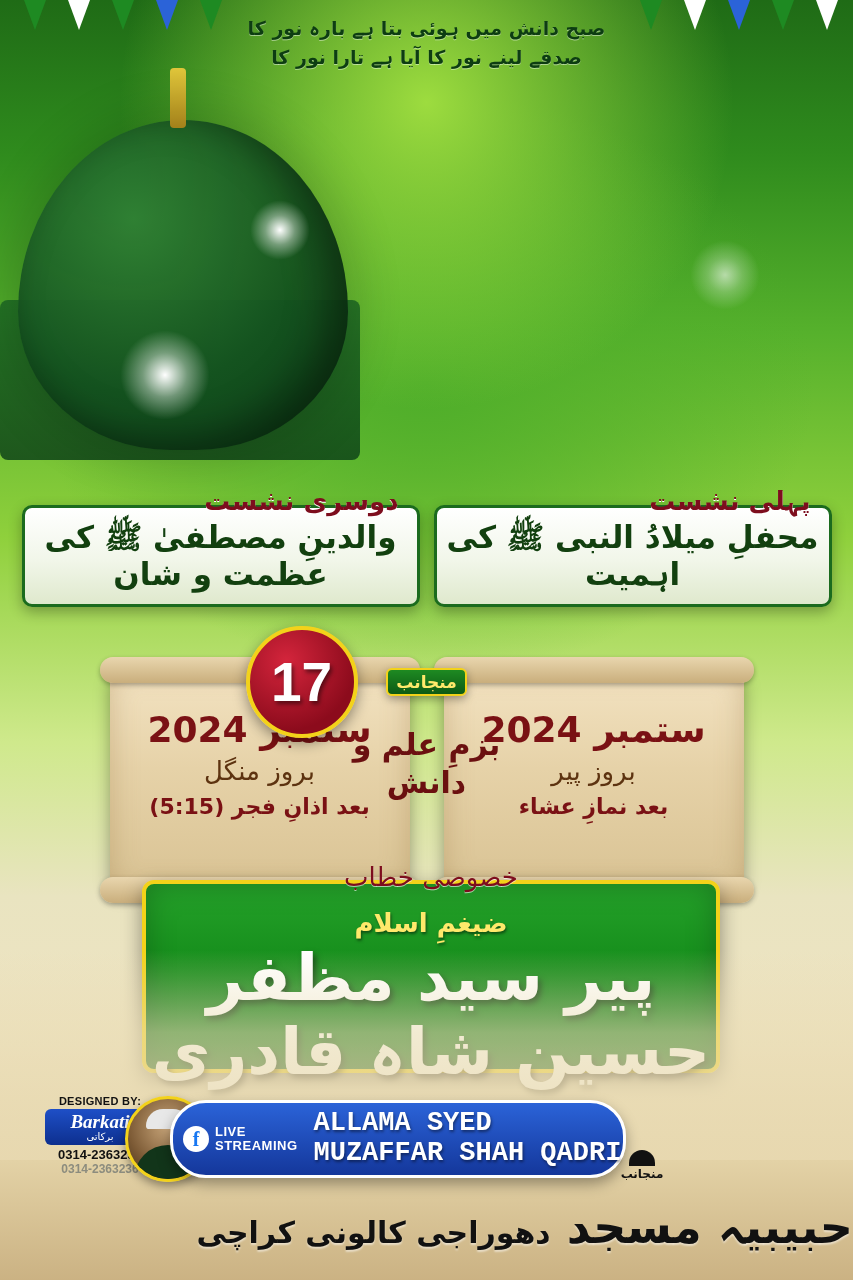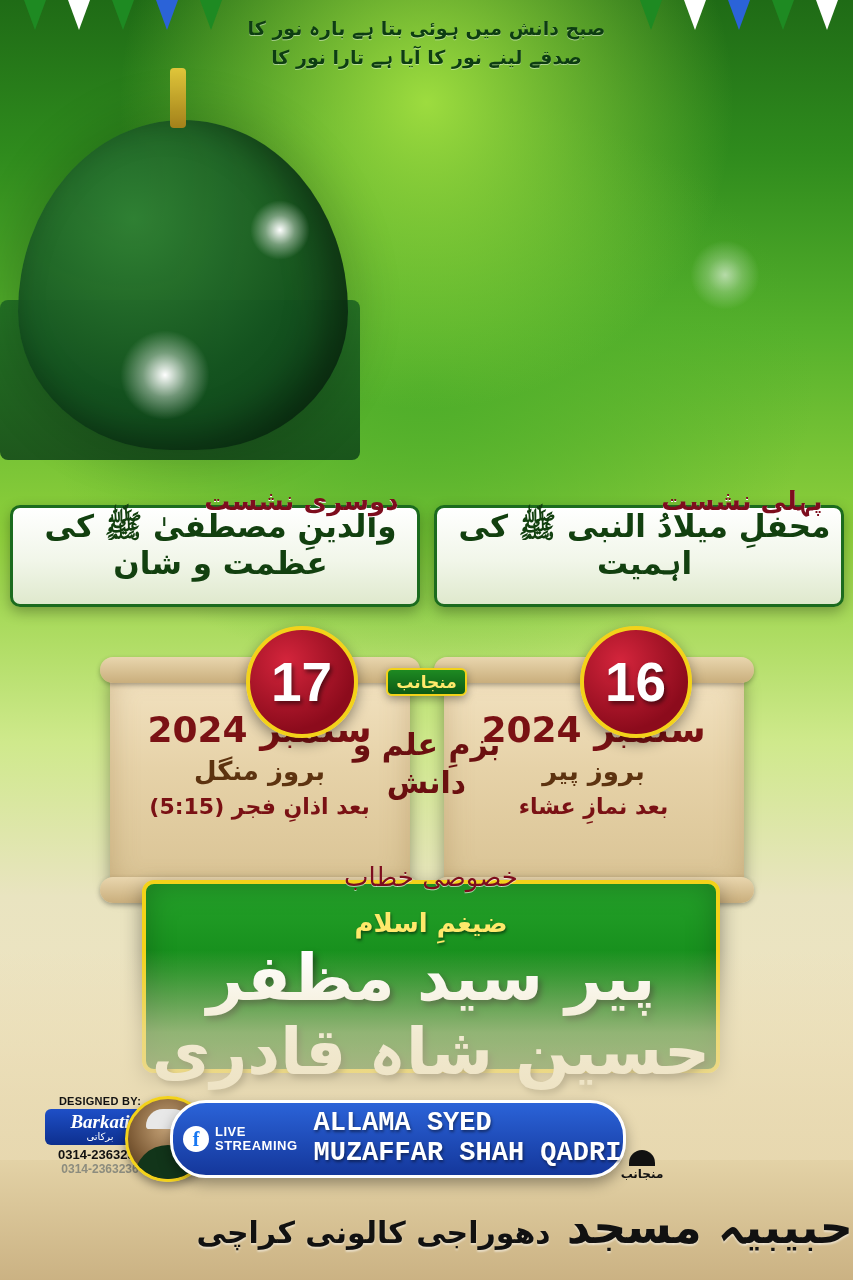--- a/index.html
+++ b/index.html
@@ -80,21 +80,21 @@
   
   .sessions{
     position:absolute;top:505px;left:0;width:853px;
     display:flex;flex-direction:row-reverse;justify-content:center;gap:14px;
   }
   .session{
     width:392px;height:96px;position:relative;
     background:linear-gradient(180deg,#ffffff 0%,#f1f6e9 55%,#dfe9cd 100%);
     border:3px solid #1b6b1e;border-radius:10px;
     box-shadow:0 5px 14px rgba(0,0,0,.3);
-    display:flex;align-items:flex-start;justify-content:center;padding-left:12px;
+    display:flex;align-items:center;justify-content:center;
   }
   .session-label{
     position:absolute;top:-22px;right:18px;
     font-family:"DejaVu Sans", sans-serif;font-size:26px;font-weight:bold;
     color:#7d0d1d;direction:rtl;text-shadow:0 1px 0 #fff;
   }
   .session-text{
     font-family:"DejaVu Sans", sans-serif;direction:rtl;
     font-size:31px;font-weight:bold;color:#12400f;text-align:center;line-height:1.2;
   }
@@ -126,21 +126,21 @@
     font-family:"Liberation Sans", sans-serif;
     text-shadow:2px 3px 4px rgba(0,0,0,.5);
     z-index:3;
   }
   .scroll-body{
     position:absolute;inset:14px 12px 12px 12px;
     direction:rtl;text-align:center;color:#6b1010;
     font-family:"DejaVu Sans", sans-serif;
   }
   .scroll-date{font-size:36px;font-weight:bold;line-height:1.1;color:#7a1114;margin-top:26px;}
-  .scroll-day{font-size:26px;font-weight:bold;color:#5d3310;margin-top:6px;}
+  .scroll-day{font-size:26px;font-weight:normal;color:#5d3310;margin-top:6px;}
   .scroll-time{font-size:22px;font-weight:bold;color:#7a1114;margin-top:8px;}
   
   .mid-tag{
     position:absolute;top:668px;left:50%;transform:translateX(-50%);
     width:150px;text-align:center;direction:rtl;
   }
   .mid-tag .ribbon{
     background:linear-gradient(180deg,#1e8a22,#0d5a14);
     color:#ffe96b;border:2px solid #f3d21a;border-radius:6px;
     font-family:"DejaVu Sans", sans-serif;font-size:17px;font-weight:bold;
@@ -273,21 +273,20 @@
       <div class="session-text">محفلِ میلادُ النبی ﷺ کی اہمیت</div>
     </div>
     <div class="session">
       <div class="session-label">دوسری نشست</div>
       <div class="session-text">والدینِ مصطفیٰ ﷺ کی عظمت و شان</div>
     </div>
   </div>
 
   <div class="scrolls">
     <div class="scroll">
-      <div class="day-badge">16</div>
       <div class="scroll-body">
         <div class="scroll-date">ستمبر 2024</div>
         <div class="scroll-day">بروز پیر</div>
         <div class="scroll-time">بعد نمازِ عشاء</div>
       </div>
     </div>
     <div class="scroll">
       <div class="day-badge">17</div>
       <div class="scroll-body">
         <div class="scroll-date">ستمبر 2024</div>

